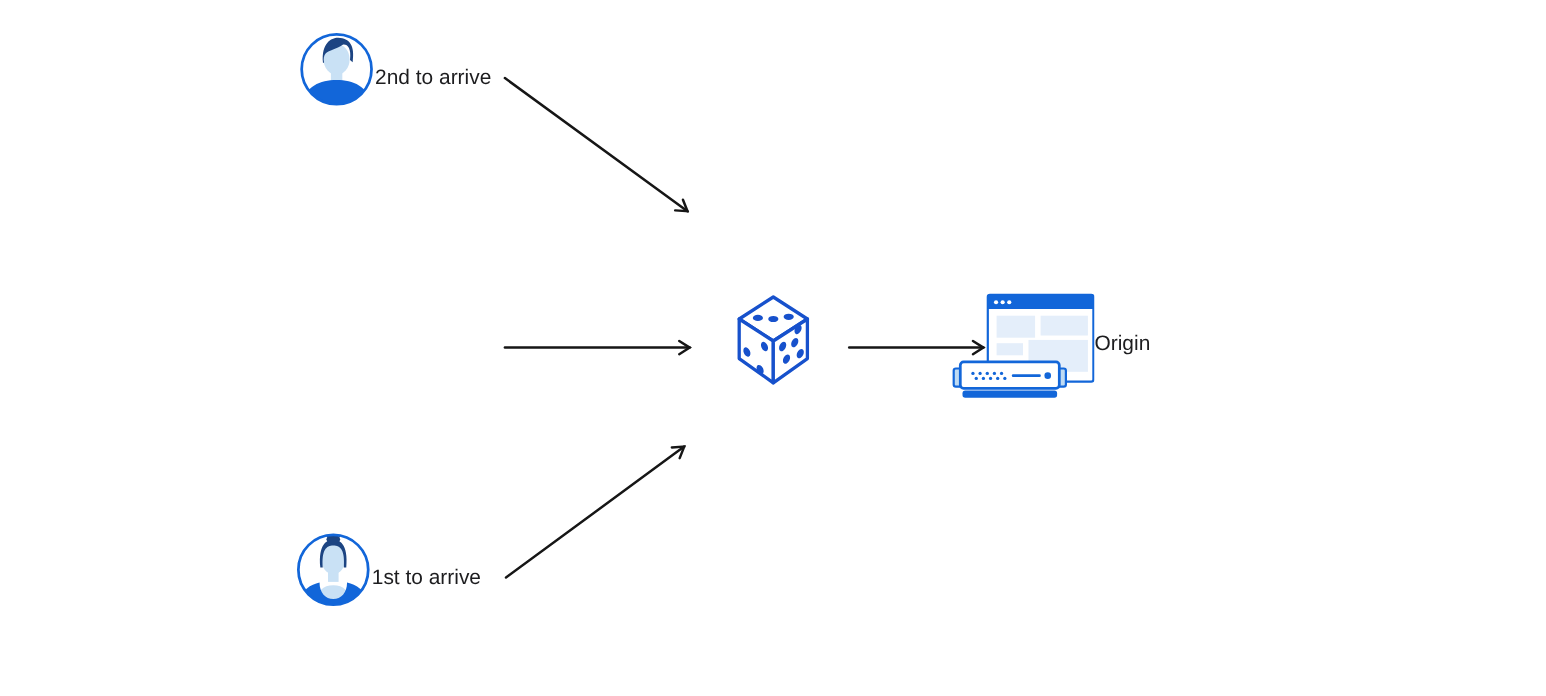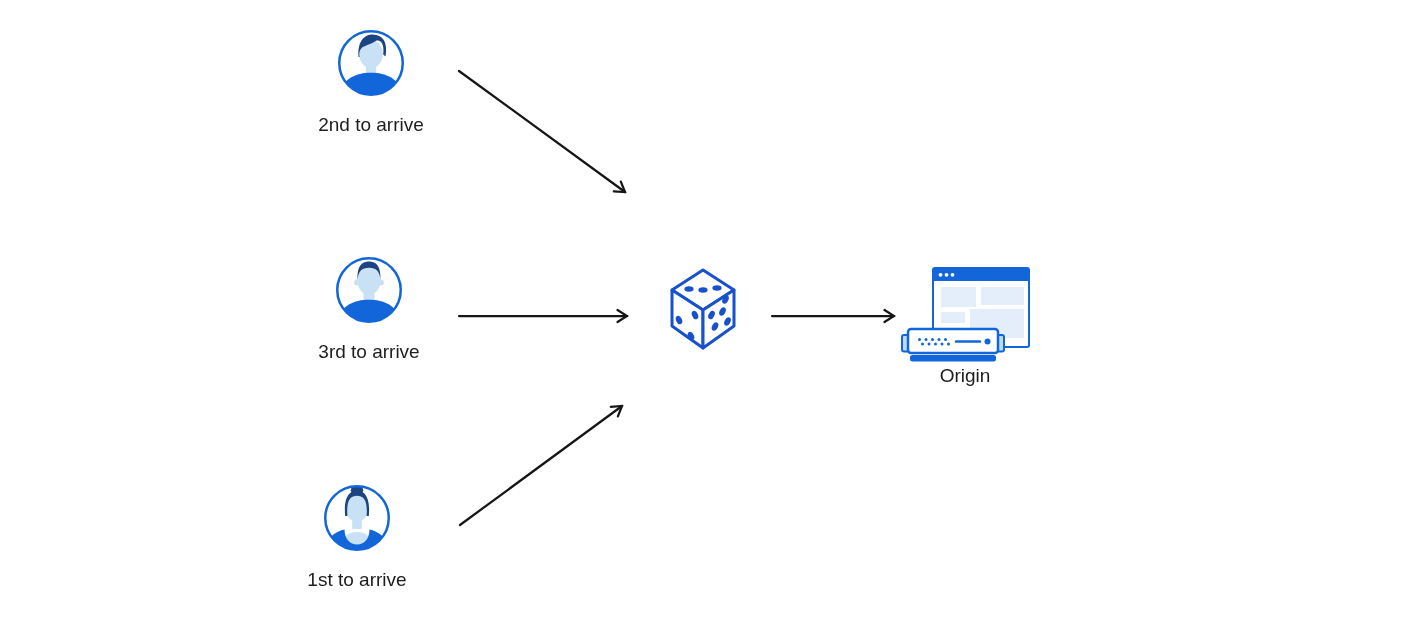--- a/index.html
+++ b/index.html
@@ -1,19 +1,19 @@
 <!DOCTYPE html>
 <html style="--blue: #1266d9; --dice-blue: #1751cc; --hair-navy: #1c4482; --skin-blue: #c9e1f5; --panel-light: #e4eefa; --tab-light: #bfdbf3; --arrow-black: #161616; --text-black: #1d1d1f; --background: #ffffff;"><head>
 <meta charset="utf-8">
 <style>
   html,body{margin:0;padding:0;background:var(--background,#fff);}
   .canvas{position:relative;width:1405px;height:633px;overflow:hidden;
     font-family:"Liberation Sans","DejaVu Sans",sans-serif;background:var(--background,#fff);}
   .arrows{position:absolute;left:0;top:0;width:1405px;height:633px;}
-  .node{position:absolute;display:flex;flex-direction:column;align-items:center;width:200px;}
+  .node{position:absolute;display:flex;flex-direction:row;align-items:center;width:200px;}
   .label{margin-top:16px;font-size:19px;line-height:1.2;color:var(--text-black,#1d1d1f);white-space:nowrap;text-align:center;}
   .dice-wrap{position:absolute;left:669px;top:268px;}
   
   .f-white{fill:#ffffff}
   .f-blue{fill:var(--blue,#1266d9)}
   .s-blue{stroke:var(--blue,#1266d9)}
   .f-skin{fill:var(--skin-blue,#c9e1f5)}
   .f-navy{fill:var(--hair-navy,#1c4482)}
   .s-navy{stroke:var(--hair-navy,#1c4482)}
   .f-panel{fill:var(--panel-light,#e4eefa)}
@@ -51,42 +51,22 @@
         <rect class="f-skin" x="29.8" y="30" width="10.4" height="16"></rect>
         <path class="f-blue" d="M2.5 70 C5.5 51 19 44.8 35 44.8 C51 44.8 64.5 51 67.5 70 Z"></path>
         <ellipse class="f-skin" cx="35" cy="26" rx="11.8" ry="14"></ellipse>
         <path class="f-navy" d="M22.6 29 C21 11 30.5 6.2 36.5 6.4 C47 6.8 51.8 13.5 49.6 28.5 L47.2 26.5 C48.6 15.5 44.6 11.8 40.6 12.6 C35 16.6 28 17.6 25.2 20.4 C23.4 22.4 22.9 25.4 23.6 29 Z"></path>
       </g>
       <circle class="s-blue" cx="35" cy="35" r="31.75" fill="none" stroke-width="2.5"></circle>
     </svg>
     <div class="label">2nd to arrive</div>
   </div>
 
-  <div class="node" style="left:269px;top:255px">
-    <svg width="70" height="70" viewBox="0 0 70 70">
-      <defs>
-          <clipPath id="clip-a2">
-            <circle cx="35" cy="35" r="31.75"></circle>
-          </clipPath>
-        </defs>
-      <circle class="f-white" cx="35" cy="35" r="31.75"></circle>
-      <g clip-path="url(#clip-a2)">
-        <rect class="f-skin" x="29.5" y="30" width="11" height="16"></rect>
-        <path class="f-blue" d="M2.5 70 C5.5 51 19 44.8 35 44.8 C51 44.8 64.5 51 67.5 70 Z"></path>
-        <circle class="f-skin" cx="23" cy="27.5" r="2.9"></circle>
-        <circle class="f-skin" cx="47" cy="27.5" r="2.9"></circle>
-        <ellipse class="f-skin" cx="35" cy="26" rx="11.5" ry="13.8"></ellipse>
-        <path class="f-navy" d="M23.5 25 C23 9.5 29 6.5 35 6.5 C41 6.5 47 9.5 46.5 25 C45.5 16 42 12.8 35 12.8 C28 12.8 24.5 16 23.5 25 Z"></path>
-      </g>
-      <circle class="s-blue" cx="35" cy="35" r="31.75" fill="none" stroke-width="2.5"></circle>
-    </svg>
-    <div class="label">3rd to arrive</div>
-  </div>
 
-  <div class="node" style="left:257px;top:483px">
+  <div class="node" style="left:268px;top:483px">
     <svg width="70" height="70" viewBox="0 0 70 70">
       <defs>
           <clipPath id="clip-a3">
             <circle cx="35" cy="35" r="31.75"></circle>
           </clipPath>
         </defs>
       <circle class="f-white" cx="35" cy="35" r="31.75"></circle>
       <g clip-path="url(#clip-a3)">
         <rect class="f-skin" x="30.2" y="30" width="9.6" height="16"></rect>
         <path class="f-skin" d="M19 70 C19 55 25 49 35 49 C45 49 51 55 51 70 Z"></path>

